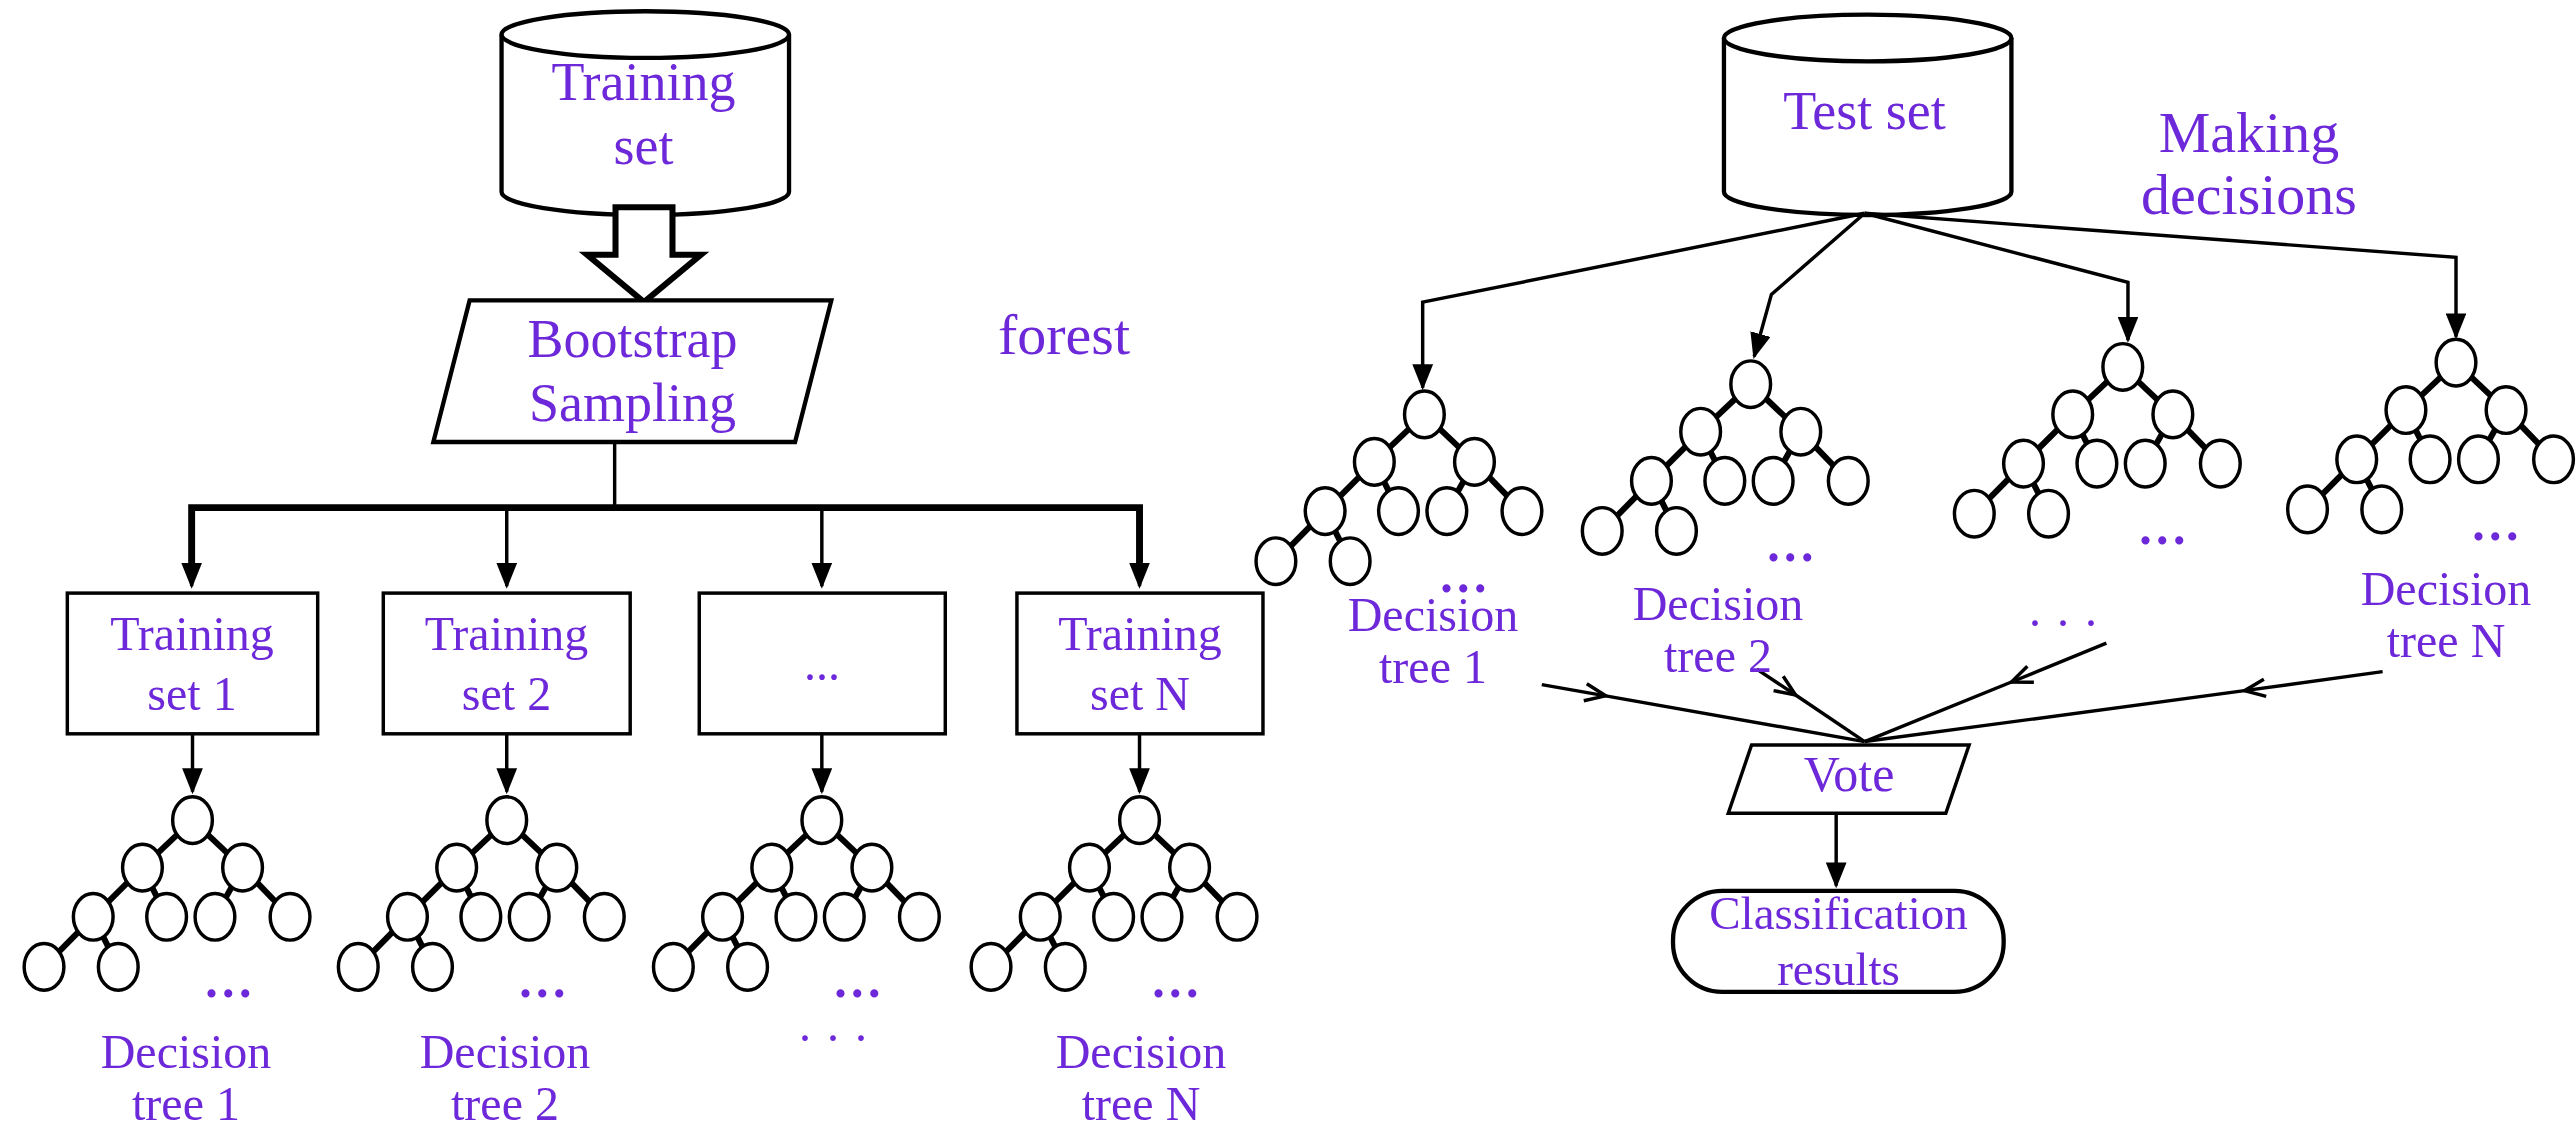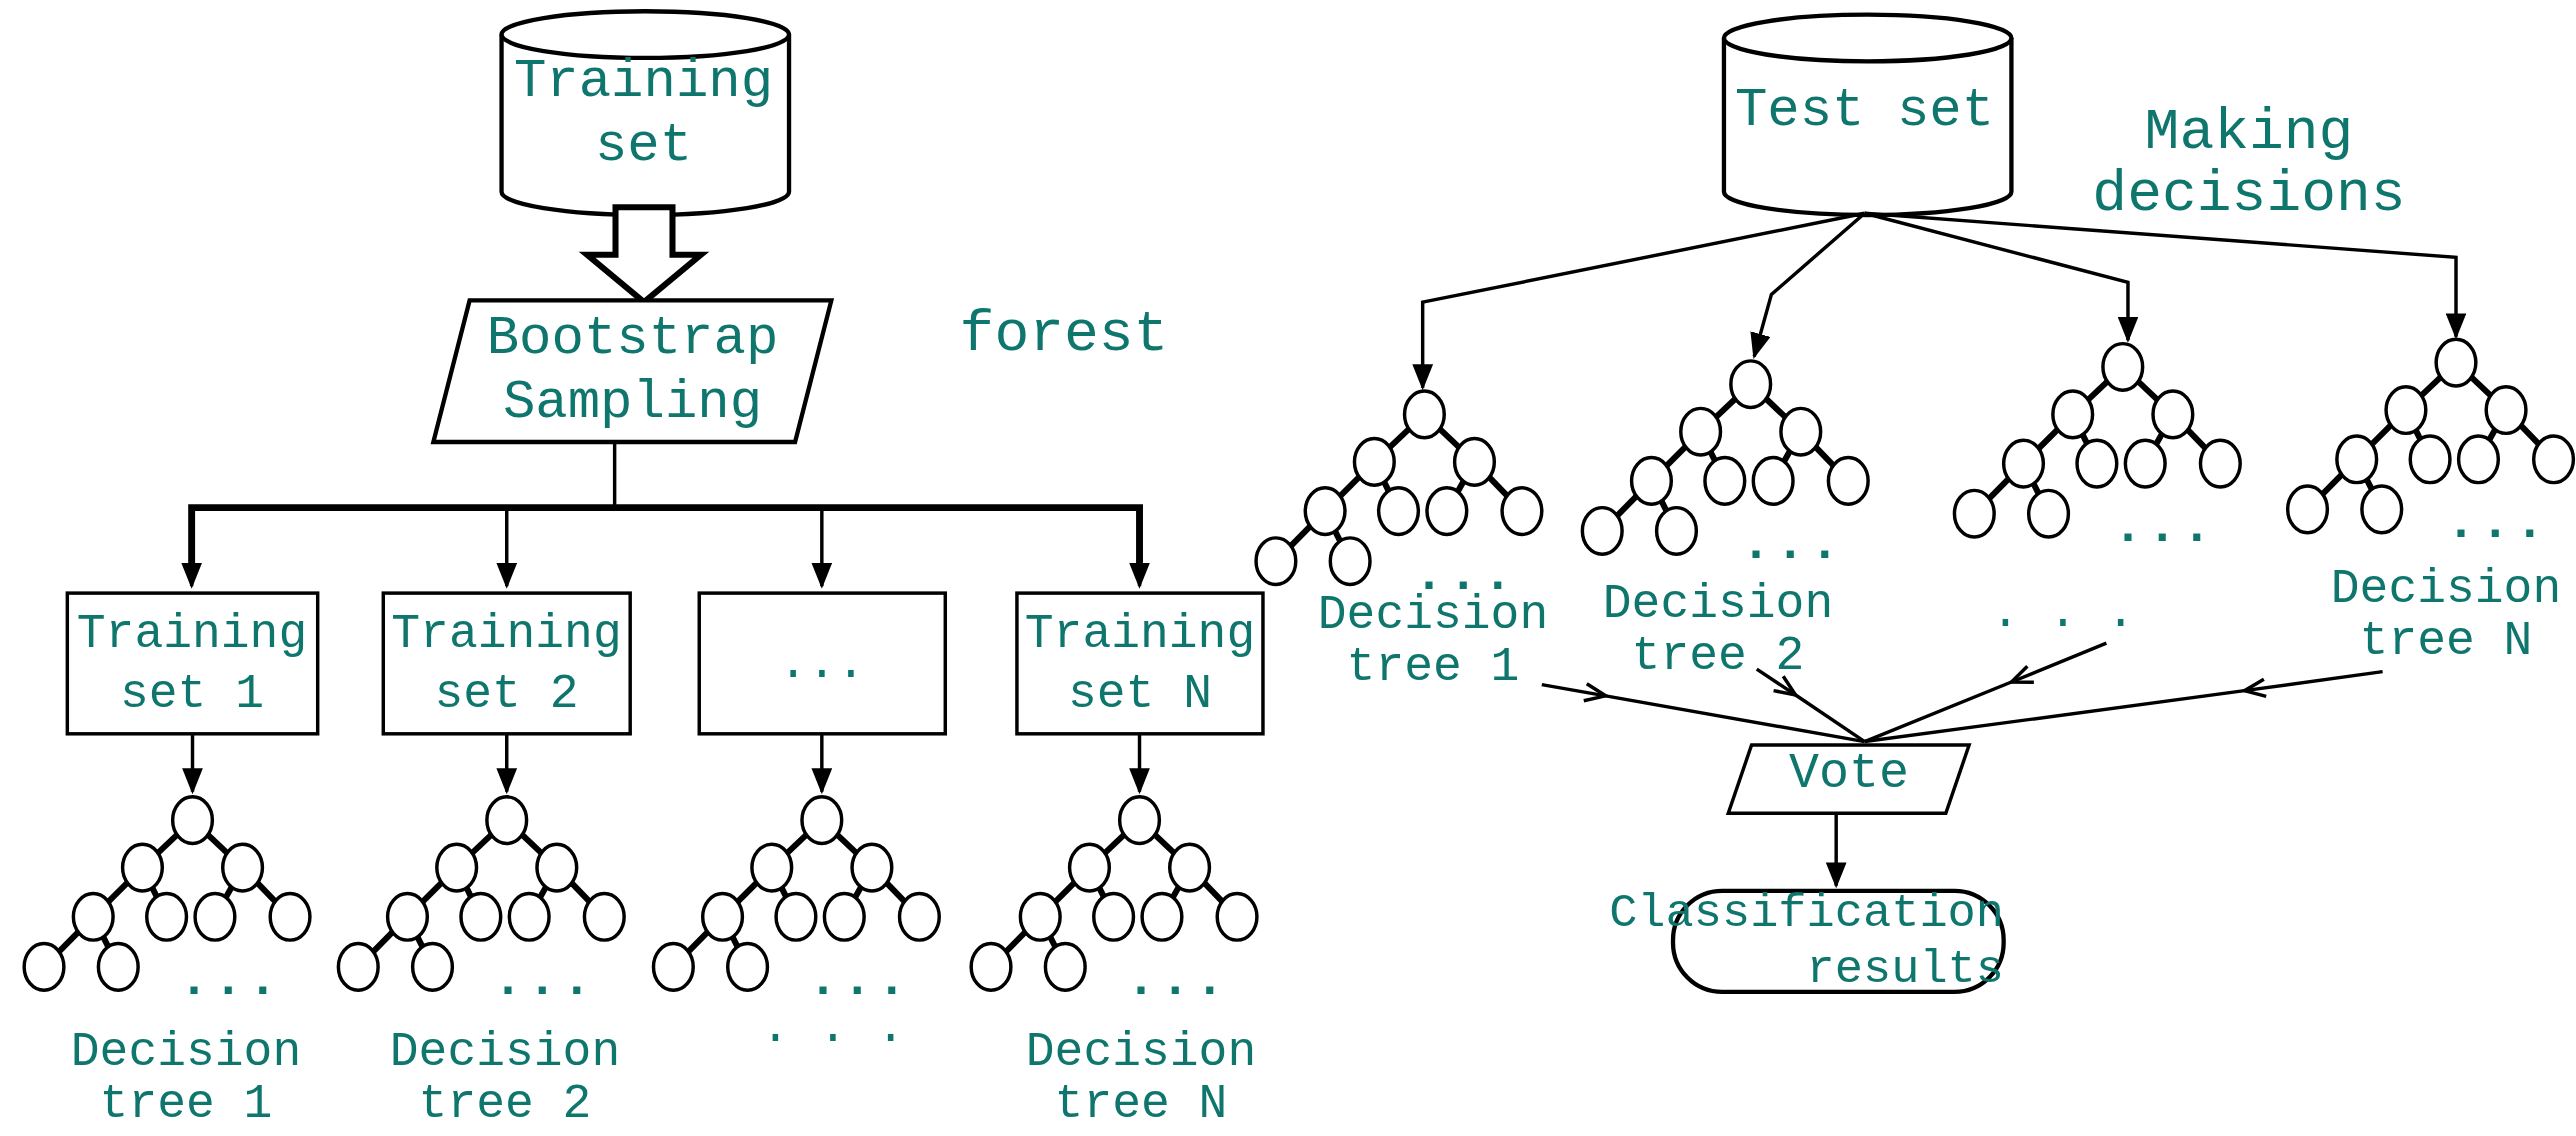--- a/index.html
+++ b/index.html
@@ -1,29 +1,29 @@
 <!DOCTYPE html>
 <html style="font-size:14px"><head>
 <meta charset="utf-8">
 <style>
   html,body{margin:0;padding:0;background:#ffffff;}
   #stage{
     position:relative;width:2576px;height:1137px;background:#ffffff;
-    font-family:Liberation Mono, monospace;color:#0f766e;overflow:hidden;
+    font-family:Liberation Serif, serif;color:#6d28d9;overflow:hidden;
   }
   #shapes{position:absolute;left:0;top:0;width:2576px;height:1137px;}
   .lbl{position:absolute;text-align:center;white-space:nowrap;}
   .lbl span{display:block;}
   .fs62{font-size:54px;line-height:64px;}
   .fs60{font-size:58px;line-height:62px;}
   .fs56{font-size:48px;line-height:52px;}
   .boxlbl{display:flex;flex-direction:column;justify-content:center;align-items:center;
           font-size:48px;line-height:60px;}
   .votelbl{display:flex;align-items:flex-start;justify-content:center;font-size:50px;}
-  .reslbl{display:flex;flex-direction:column;justify-content:center;align-items:flex-end;
+  .reslbl{display:flex;flex-direction:column;justify-content:center;align-items:center;
           font-size:47px;line-height:49px;gap:7px;}
   .dots{font-size:50px;line-height:59px;letter-spacing:4.3px;font-weight:bold;}
   .sdots{font-size:48px;line-height:52px;}
 </style>
 </head>
 <body>
 
 <div id="stage">
 
   <svg id="shapes" viewBox="0 0 2984 1317" xmlns="http://www.w3.org/2000/svg">

